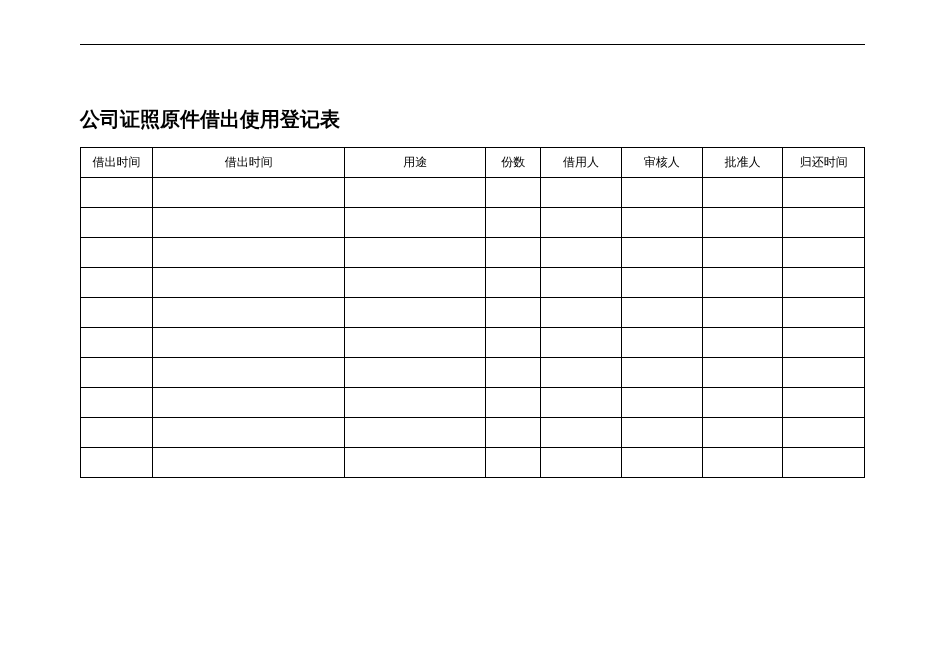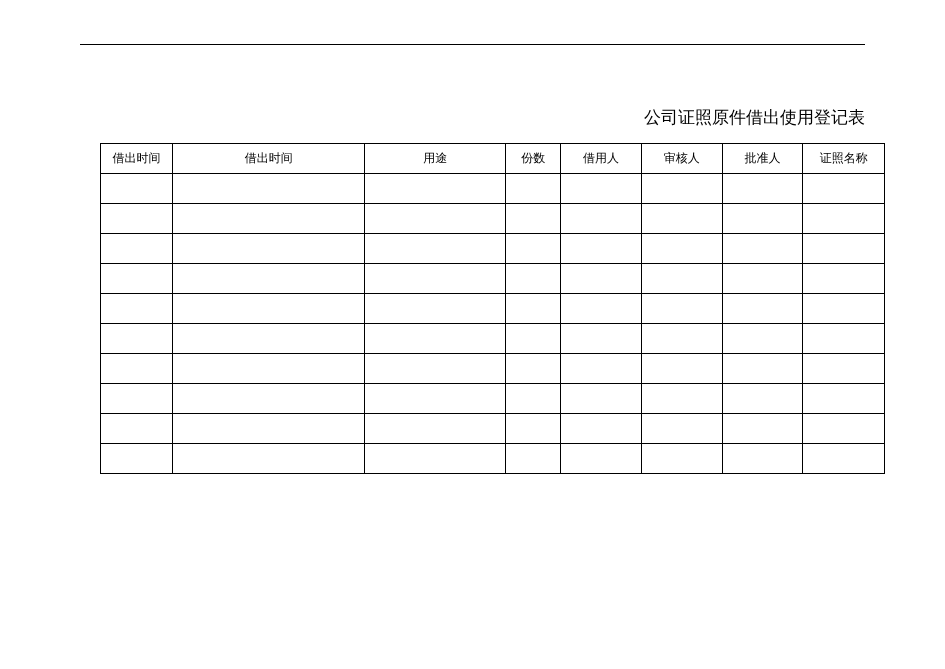--- a/index.html
+++ b/index.html
@@ -18,32 +18,31 @@
       height: 0;
       border-top: 1.2px solid #000;
     }
     .doc {
       position: absolute;
       top: 106px;
       left: 80px;
       right: 80px;
     }
     .title {
-      text-align: right;
-      font-size: 17px;
-      font-weight: 400;
+      text-align: left;
+      font-size: 20px;
+      font-weight: 700;
       font-family: "SimSun", "宋体", serif;
       margin-bottom: 14px;
       letter-spacing: 0;
     }
     table {
       width: 100%;
       border-collapse: collapse;
       table-layout: fixed;
-      margin-left: 20px;
     }
     th, td {
       border: 1px solid #000;
       height: 30px;
       font-size: 12px;
       font-weight: 400;
       text-align: center;
       vertical-align: middle;
       padding: 0 2px;
     }
@@ -81,21 +80,21 @@
     </colgroup>
     <thead>
       <tr>
         <th>借出时间</th>
         <th>借出时间</th>
         <th>用途</th>
         <th>份数</th>
         <th>借用人</th>
         <th>审核人</th>
         <th>批准人</th>
-        <th>证照名称</th>
+        <th>归还时间</th>
       </tr>
     </thead>
     <tbody>
       <tr>
         <td></td>
         <td></td>
         <td></td>
         <td></td>
         <td></td>
         <td></td>

